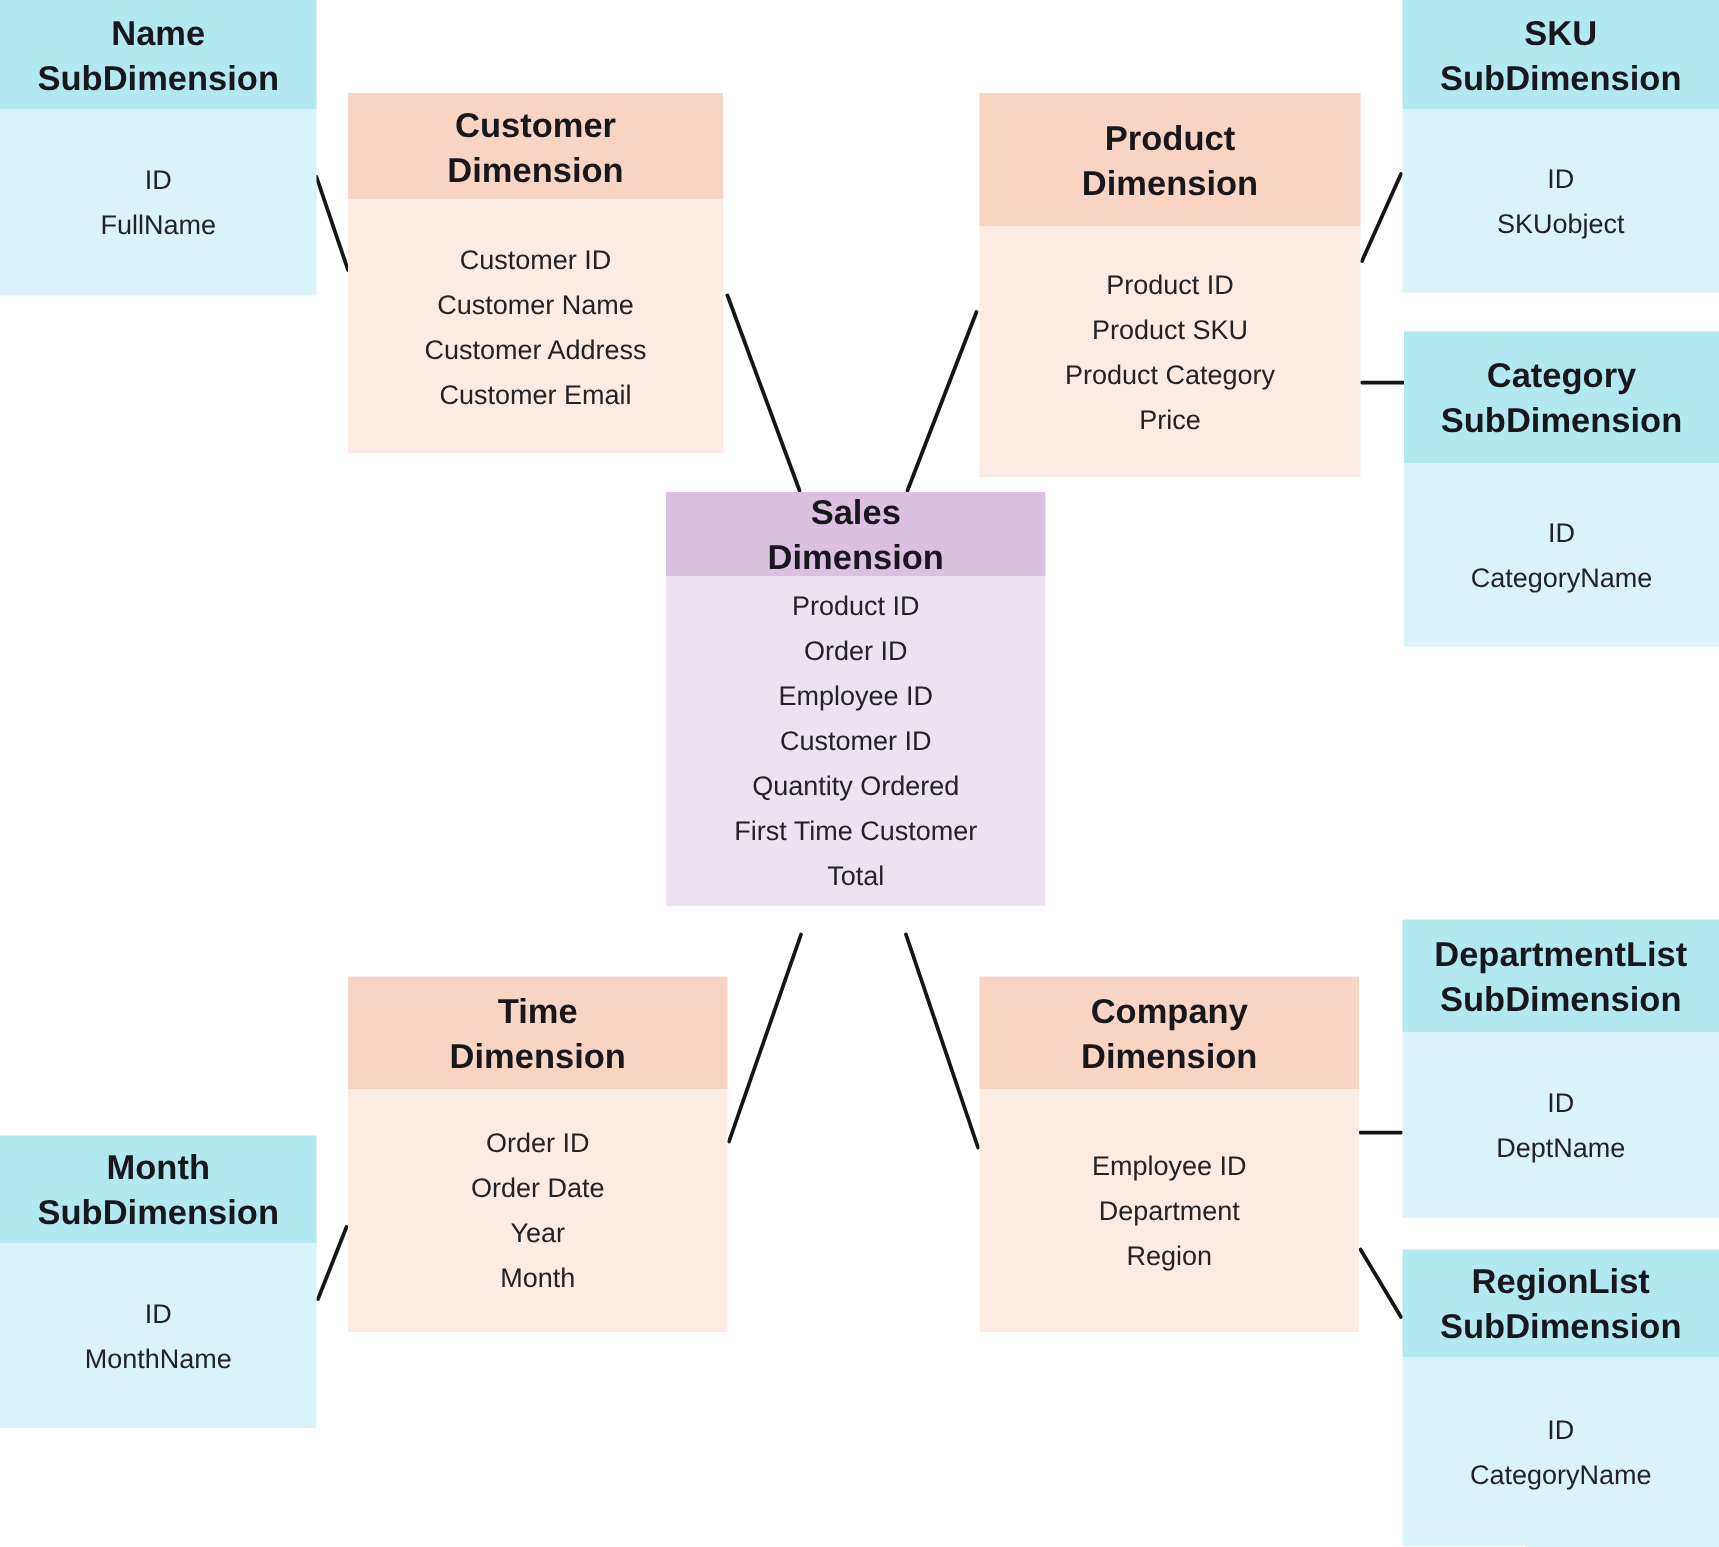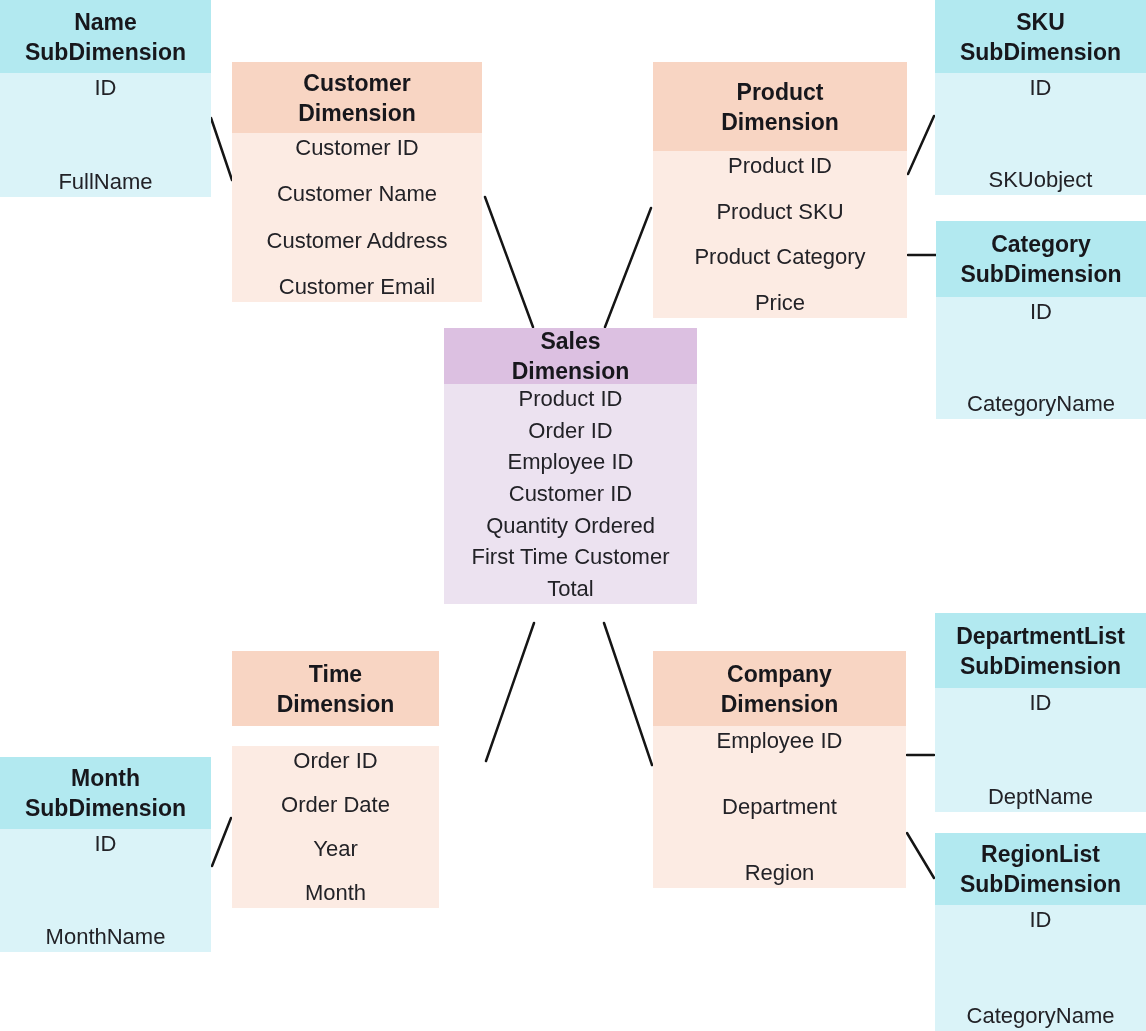--- a/index.html
+++ b/index.html
@@ -36,24 +36,24 @@
     text-align: center;
     font-weight: bold;
     font-size: 23px;
     line-height: 30px;
     color: #17171c;
     white-space: nowrap;
   }
   .box-body {
     display: flex;
     flex-direction: column;
-    justify-content: space-between;
+    justify-content: center;
     align-items: center;
     text-align: center;
-    font-size: 22px;
+    font-size: 18px;
     line-height: 30px;
     color: #222227;
     white-space: nowrap;
   }
   
   .kind-subdimension .box-header { background: #b2e9f0; }
   .kind-subdimension .box-body   { background: #daf3f8; }
   .kind-dimension .box-header    { background: #f8d5c3; }
   .kind-dimension .box-body      { background: #fcebe3; }
   .kind-fact .box-header         { background: #dcc0e1; }
@@ -121,21 +121,21 @@
       <span>SKU</span>
       <span>SubDimension</span>
     </div>
     <div class="box-body" style="height:122px;">
       <span>ID</span>
       <span>SKUobject</span>
     </div>
   </div>
 
   <div class="box kind-subdimension" style="left:936px; top:221px; width:210px;">
-    <div class="box-header" style="height:76px;">
+    <div class="box-header" style="height:88px;">
       <span>Category</span>
       <span>SubDimension</span>
     </div>
     <div class="box-body" style="height:122px;">
       <span>ID</span>
       <span>CategoryName</span>
     </div>
   </div>
 
   <div class="box kind-fact" style="left:444px; top:328px; width:253px;">
@@ -147,21 +147,21 @@
       <span>Product ID</span>
       <span>Order ID</span>
       <span>Employee ID</span>
       <span>Customer ID</span>
       <span>Quantity Ordered</span>
       <span>First Time Customer</span>
       <span>Total</span>
     </div>
   </div>
 
-  <div class="box kind-dimension" style="left:232px; top:651px; width:207px;gap:20px;">
+  <div class="box kind-dimension" style="left:232px; top:651px; width:253px;">
     <div class="box-header" style="height:75px;">
       <span>Time</span>
       <span>Dimension</span>
     </div>
     <div class="box-body" style="height:162px;">
       <span>Order ID</span>
       <span>Order Date</span>
       <span>Year</span>
       <span>Month</span>
     </div>

